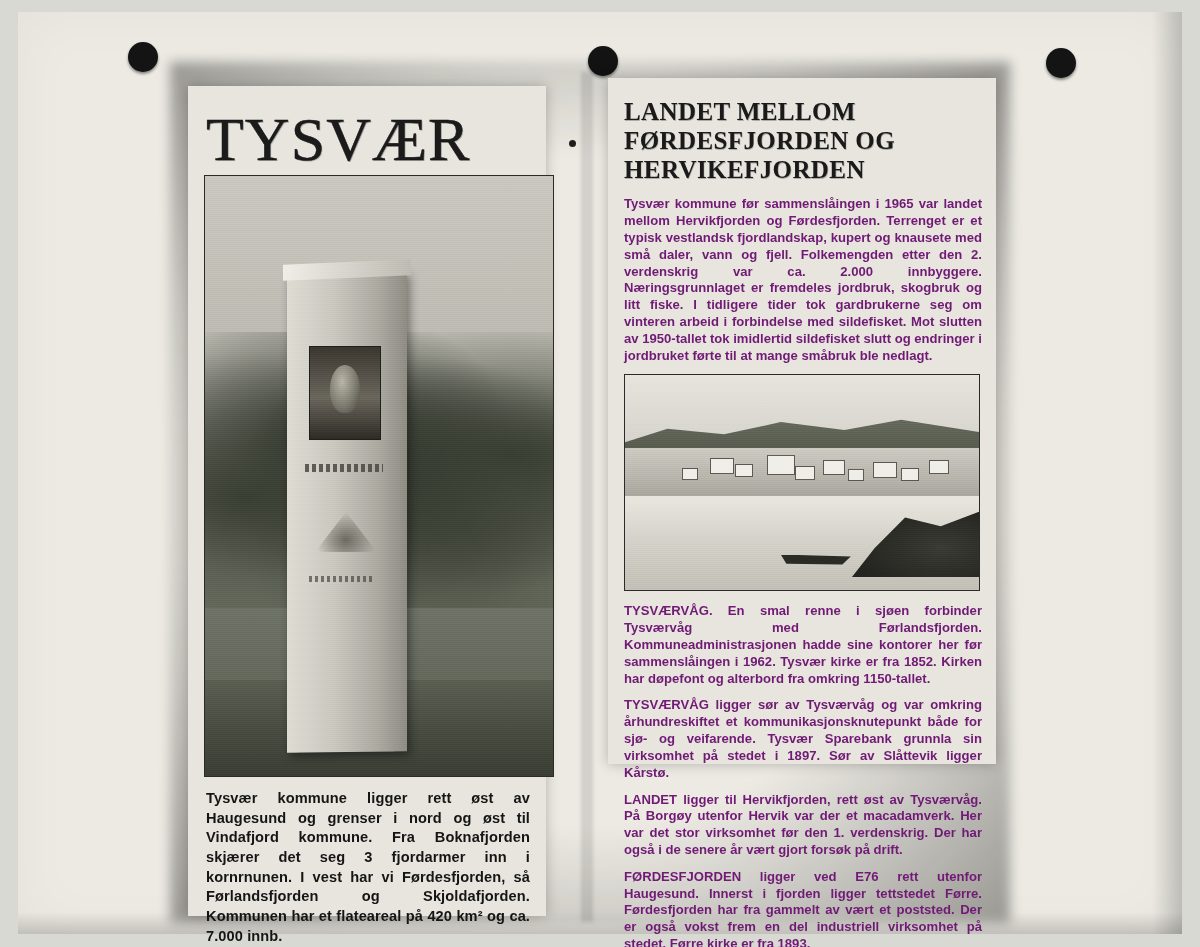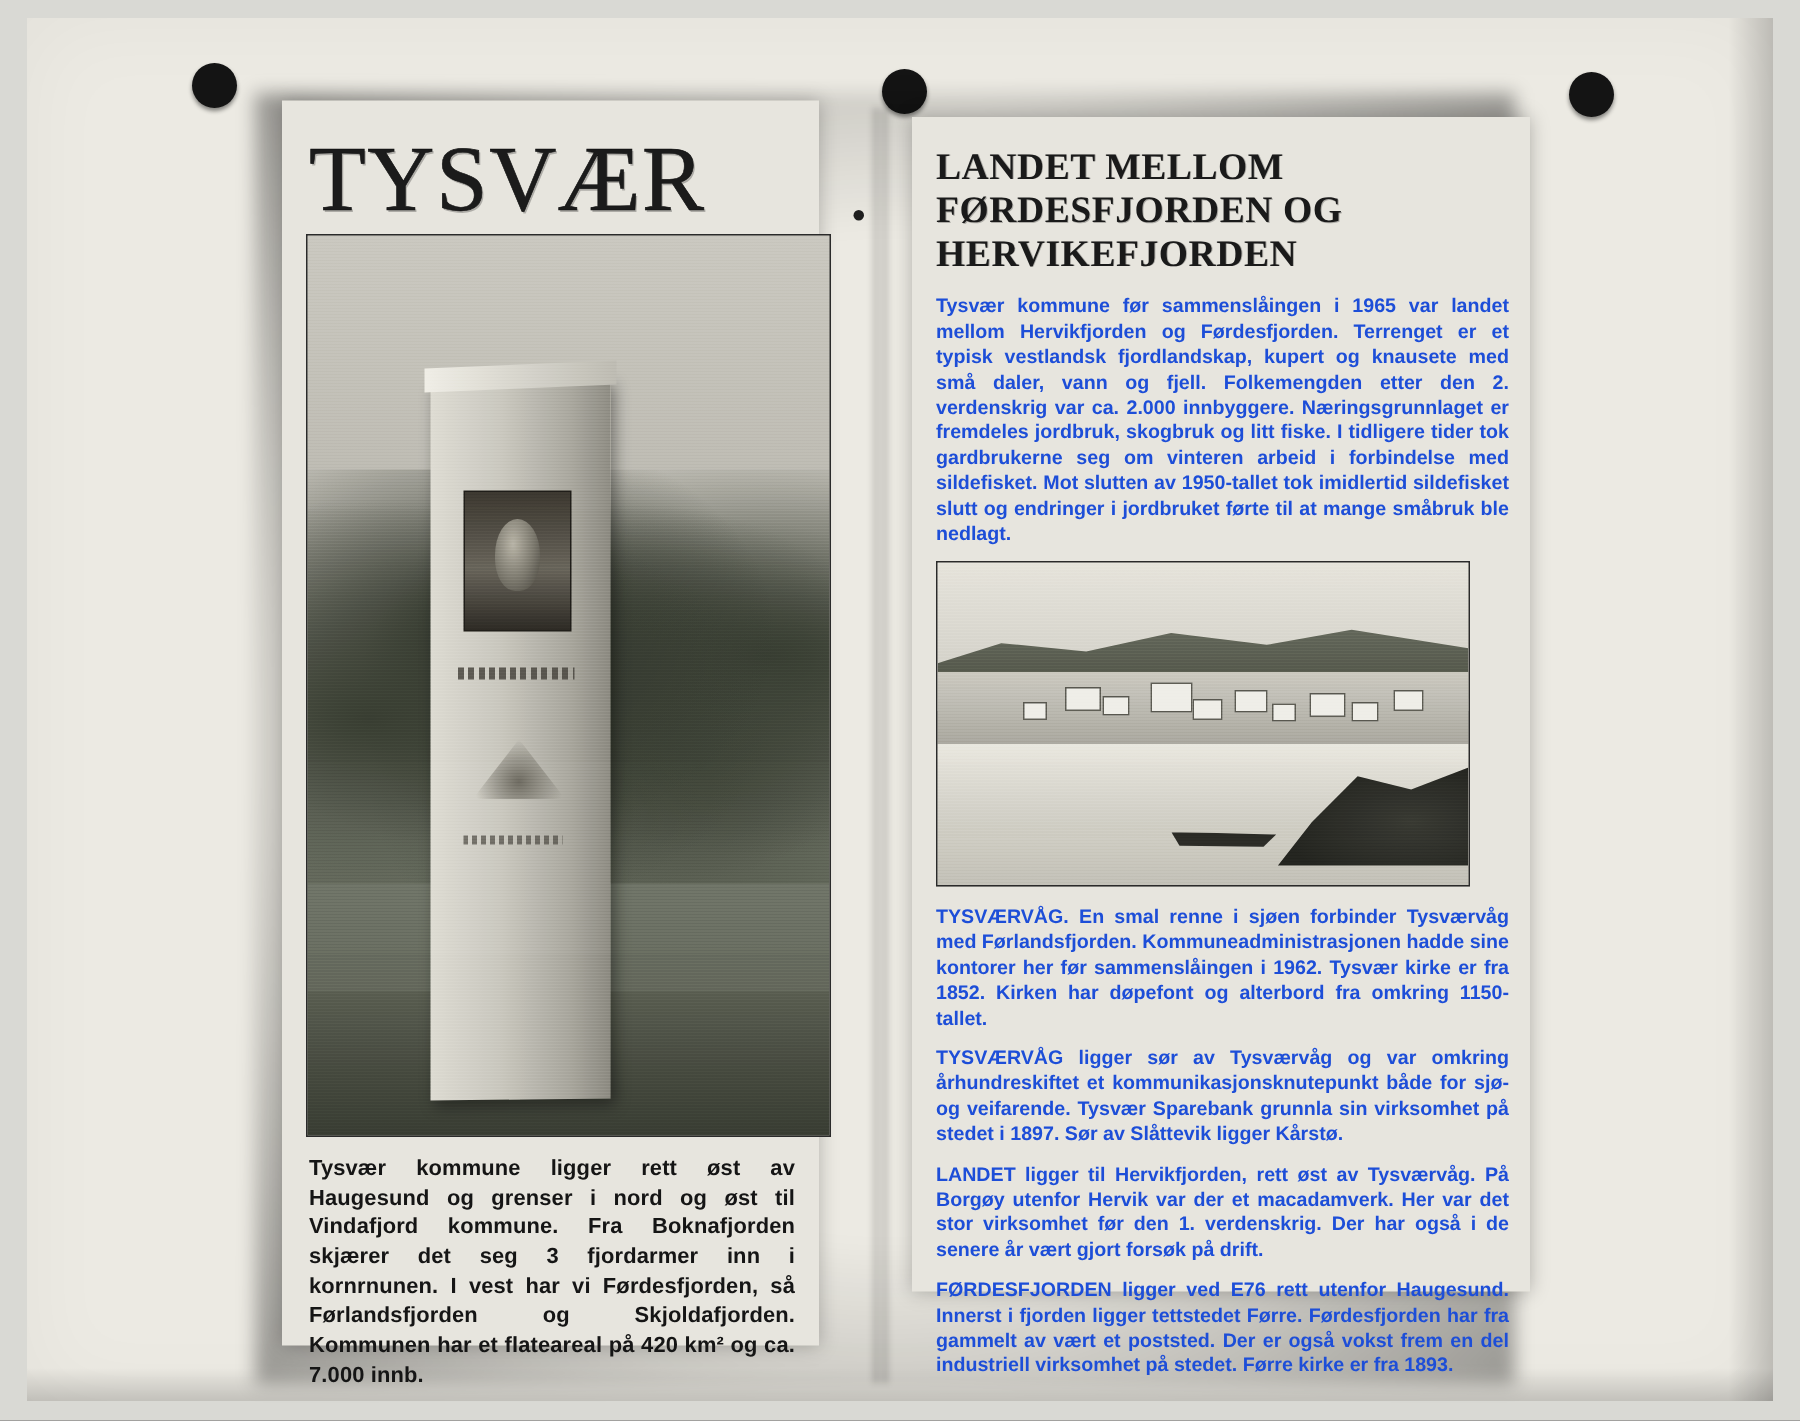--- a/index.html
+++ b/index.html
@@ -76,31 +76,30 @@
     filter: blur(6px);
     pointer-events: none;
   }
   .col {
     position: absolute;
     background: #e7e5de;
     box-shadow: 0 0 12px rgba(0,0,0,0.25);
   }
   .col-left {
     left: 18px;
-    top: 5px;
+    top: 24px;
     width: 358px;
     height: 830px;
     padding: 0;
   }
   .col-right {
     left: 438px;
     top: 16px;
     width: 388px;
-    height: 783px;
-    padding-left: 24px;
+    height: 686px;
   }
   .col-inner {
     position: absolute;
     left: 16px;
     right: 14px;
     top: 14px;
     bottom: 10px;
   }
 
   
@@ -224,21 +223,21 @@
     line-height: 1.15;
     font-weight: 700;
     color: #1a1a1a;
     letter-spacing: 0.4px;
     margin: 6px 0 12px 0;
     text-shadow: 0.6px 0.6px 0 rgba(0,0,0,0.25);
   }
   .body-text {
     font-size: 13.1px;
     line-height: 1.285;
-    color: #1d4ed8;
+    color: #701a75;
     text-align: justify;
     margin: 0 0 10px 0;
     font-weight: 600;
   }
   .photo2 {
     position: relative;
     width: 354px;
     height: 215px;
     margin: 4px 0 12px 0;
     border: 1px solid #2a2a2a;

